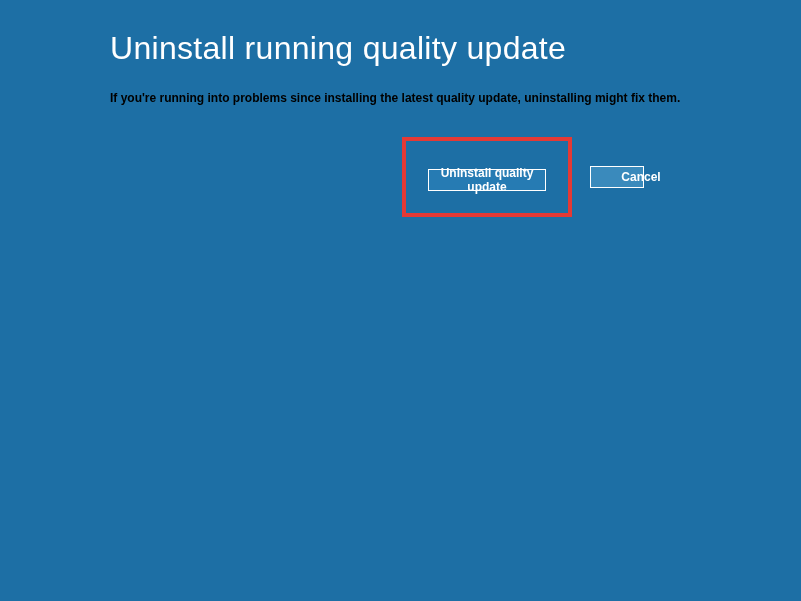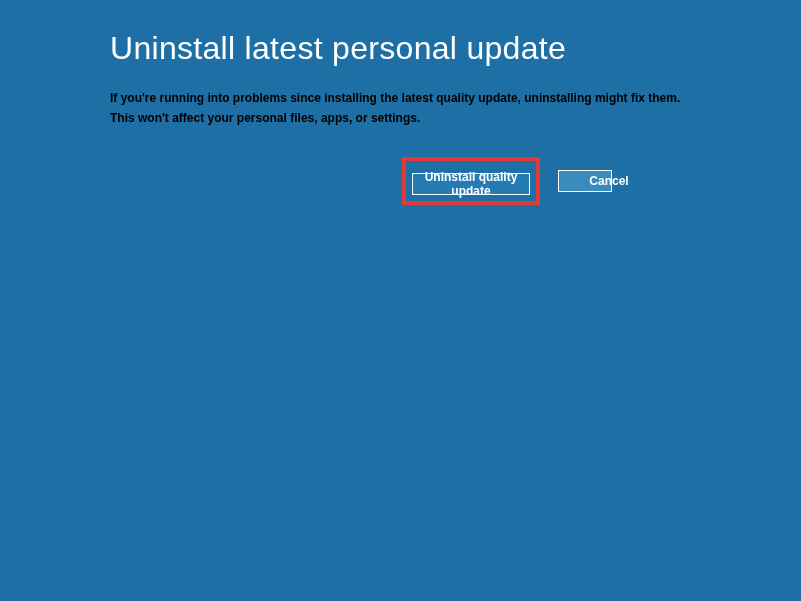--- a/index.html
+++ b/index.html
@@ -33,21 +33,21 @@
     }
     .button-row {
       margin-top: 32px;
       display: flex;
       gap: 18px;
       align-items: center;
       margin-left: 292px;
     }
     .highlight-wrap {
       border: 4px solid #e53935;
-      padding: 6px;
+      padding: 22px;
       display: inline-block;
     }
     .btn {
       background-color: #267bb3;
       border: 1px solid #ffffff;
       color: #ffffff;
       font-size: 12px;
       font-weight: 600;
       cursor: pointer;
       font-family: inherit;
@@ -63,22 +63,21 @@
       width: 54px;
       height: 22px;
       background-color: #3a8abc;
       padding-left: 48px;
     }
   </style>
 </head>
 <body>
 
 <div class="container">
-  <h1 class="title">Uninstall latest personal update</h1>
+  <h1 class="title">Uninstall running quality update</h1>
   <p class="desc-line">If you're running into problems since installing the latest quality update, uninstalling might fix them.</p>
-  <p class="desc-line">This won't affect your personal files, apps, or settings.</p>
   <div class="button-row">
     <div class="highlight-wrap">
       <button class="btn btn-primary">Uninstall quality update</button>
     </div>
     <button class="btn btn-cancel">Cancel</button>
   </div>
 </div>
 
 </body></html>

